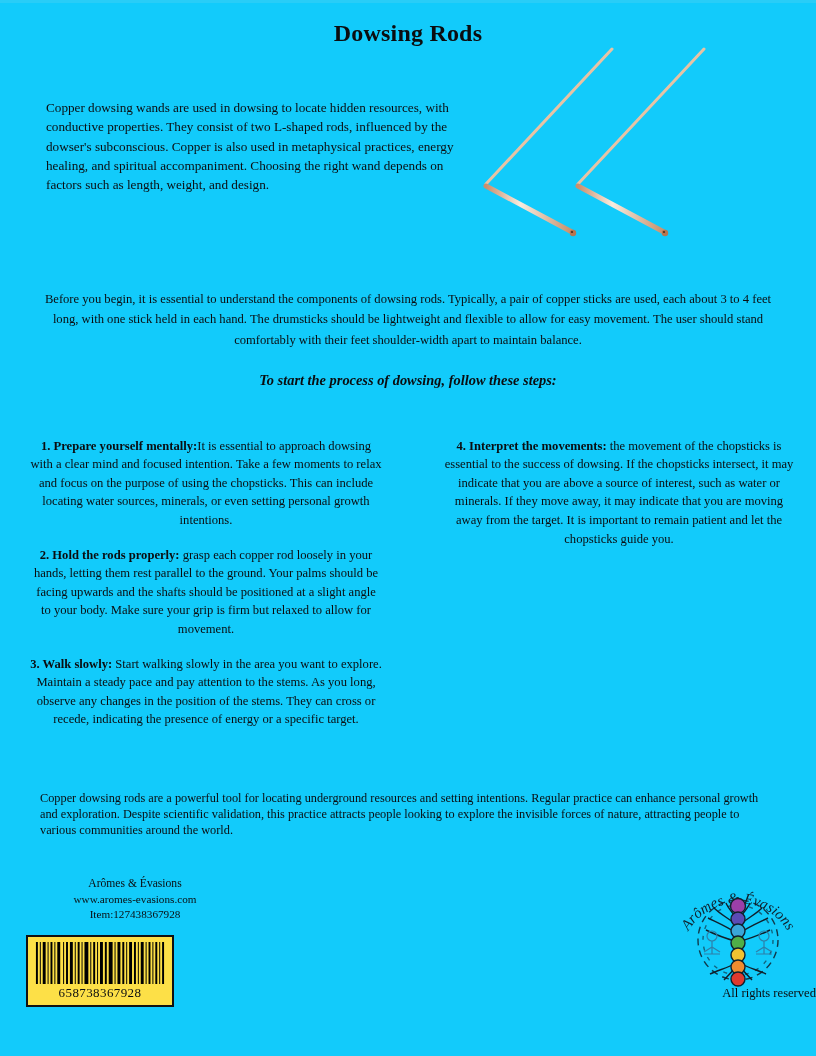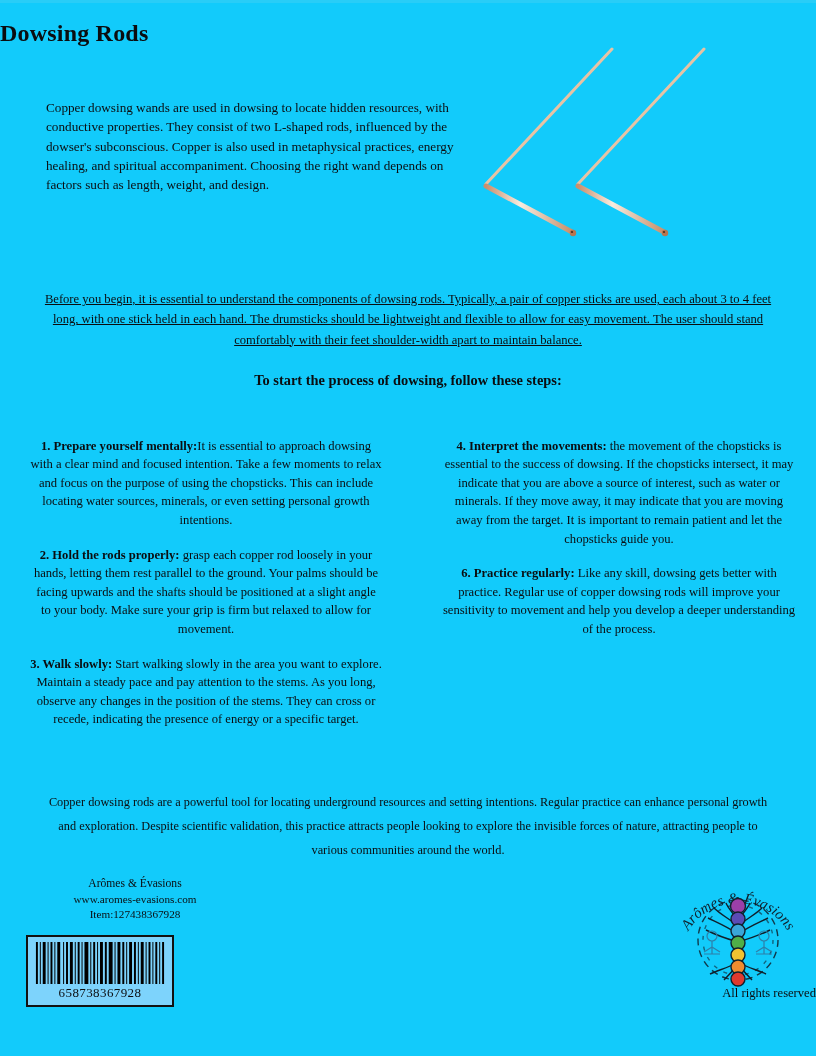--- a/index.html
+++ b/index.html
@@ -26,20 +26,21 @@
     height: 3px;
     background: #29cdf7;
   }
 
   
   .title {
     position: absolute;
     top: 20px;
     left: 0;
     width: 816px;
+    text-align: center;
     font-size: 24px;
     font-weight: 700;
     letter-spacing: 0.2px;
     font-family: "Liberation Serif", "DejaVu Serif", serif;
   }
 
   
   .intro {
     position: absolute;
     top: 98px;
@@ -70,30 +71,30 @@
     font-weight: 700;
   }
   .howto-body {
     position: absolute;
     top: 289px;
     left: 33px;
     width: 750px;
     text-align: center;
     font-size: 12.6px;
     line-height: 20.3px;
-    text-decoration: underline;
   }
   .steps-heading {
     position: absolute;
     top: 372px;
     left: 0;
     width: 816px;
     text-align: center;
     font-size: 14.4px;
     font-weight: 700;
+    font-style: italic;
   }
 
   
   .columns {
     position: absolute;
     top: 424px;
     left: 4px;
     width: 816px;
     display: flex;
     gap: 16px;
@@ -114,23 +115,23 @@
   .step .lead {
     font-weight: 700;
   }
 
   
   .conclusion {
     position: absolute;
     top: 790px;
     left: 40px;
     width: 736px;
-    text-align: center;
+    text-align: left;
     font-size: 12.3px;
-    line-height: 24px;
+    line-height: 16px;
   }
 
   
   .brand {
     position: absolute;
     top: 876px;
     left: 30px;
     width: 210px;
     text-align: center;
     font-size: 11.2px;
@@ -138,21 +139,21 @@
   }
   .brand .name { font-size: 11.6px; }
 
   
   .barcode-box {
     position: absolute;
     top: 935px;
     left: 26px;
     width: 148px;
     height: 72px;
-    background: #7dd3fc;
+    background: #fde047;
     border: 2px solid #111;
     box-sizing: border-box;
     padding: 5px 6px 2px 6px;
   }
   .bars {
     height: 42px;
     width: 100%;
     display: block;
   }
   .barcode-num {
@@ -234,23 +235,20 @@
         <span class="lead">2. Hold the rods properly:</span><span> grasp each copper rod loosely in your hands, letting them rest parallel to the ground. Your palms should be facing upwards and the shafts should be positioned at a slight angle to your body. Make sure your grip is firm but relaxed to allow for movement.</span>
       </p>
       <p class="step">
         <span class="lead">3. Walk slowly:</span><span> Start walking slowly in the area you want to explore. Maintain a steady pace and pay attention to the stems. As you long, observe any changes in the position of the stems. They can cross or recede, indicating the presence of energy or a specific target.</span>
       </p>
     </div>
 
     <div class="col col-right">
       <p class="step">
         <span class="lead">4. Interpret the movements:</span><span> the movement of the chopsticks is essential to the success of dowsing. If the chopsticks intersect, it may indicate that you are above a source of interest, such as water or minerals. If they move away, it may indicate that you are moving away from the target. It is important to remain patient and let the chopsticks guide you.</span>
-      </p>
-      <p class="step">
-        <span class="lead">6. Practice regularly:</span><span> Like any skill, dowsing gets better with practice. Regular use of copper dowsing rods will improve your sensitivity to movement and help you develop a deeper understanding of the process.</span>
       </p>
     </div>
 
   </div>
 
   <div class="conclusion">Copper dowsing rods are a powerful tool for locating underground resources and setting intentions. Regular practice can enhance personal growth and exploration. Despite scientific validation, this practice attracts people looking to explore the invisible forces of nature, attracting people to various communities around the world.</div>
 
   <div class="brand">
     <div class="name">Arômes &amp; Évasions</div>
     <div>www.aromes-evasions.com</div>

